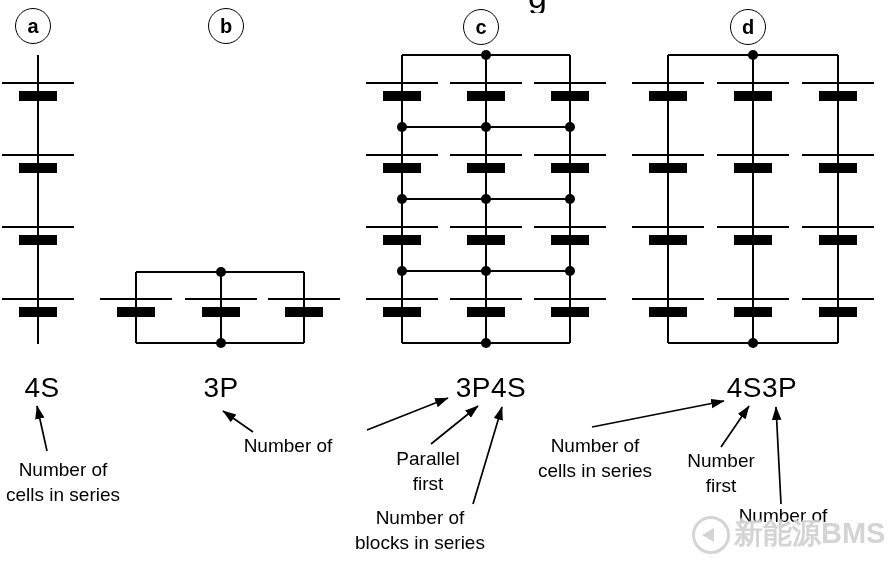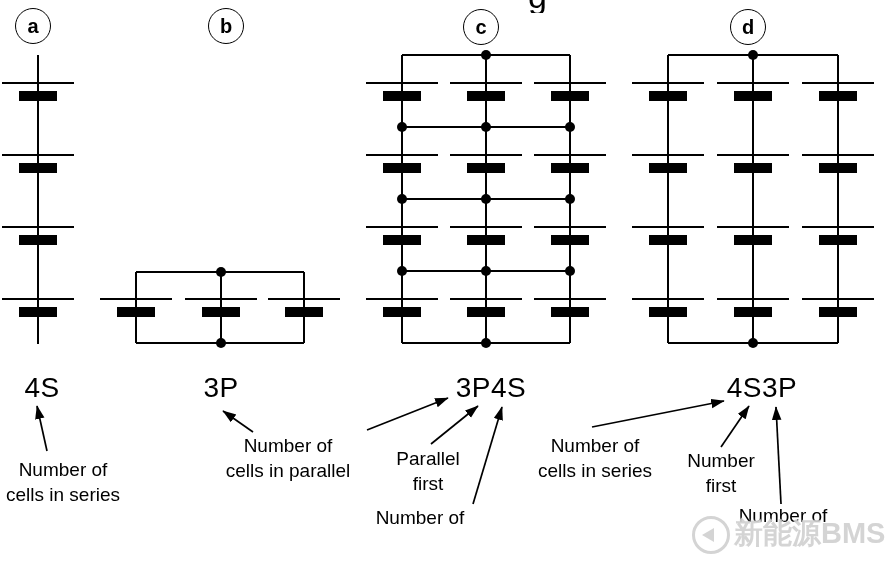--- a/index.html
+++ b/index.html
@@ -253,28 +253,28 @@
       <line x1="781" y1="504" x2="776" y2="407" stroke="#000000" stroke-width="1.7" marker-end="url(#ah)"></line>
     </svg>
 
   <div id="labels">
       <div class="annotation" style="left: 63px; top: 457px;">
         <div>Number of</div>
         <div>cells in series</div>
       </div>
       <div class="annotation" style="left: 288px; top: 433px;">
         <div>Number of</div>
-        <div>cells in parallel</div>
       </div>
       <div class="annotation" style="left: 428px; top: 446px;">
         <div>Parallel</div>
         <div>first</div>
       </div>
       <div class="annotation" style="left: 420px; top: 505px;">
         <div>Number of</div>
+        <div>blocks in series</div>
       </div>
       <div class="annotation" style="left: 595px; top: 433px;">
         <div>Number of</div>
         <div>cells in series</div>
       </div>
       <div class="annotation" style="left: 721px; top: 448px;">
         <div>Number</div>
         <div>first</div>
       </div>
       <div class="annotation" style="left: 783px; top: 503px;">

